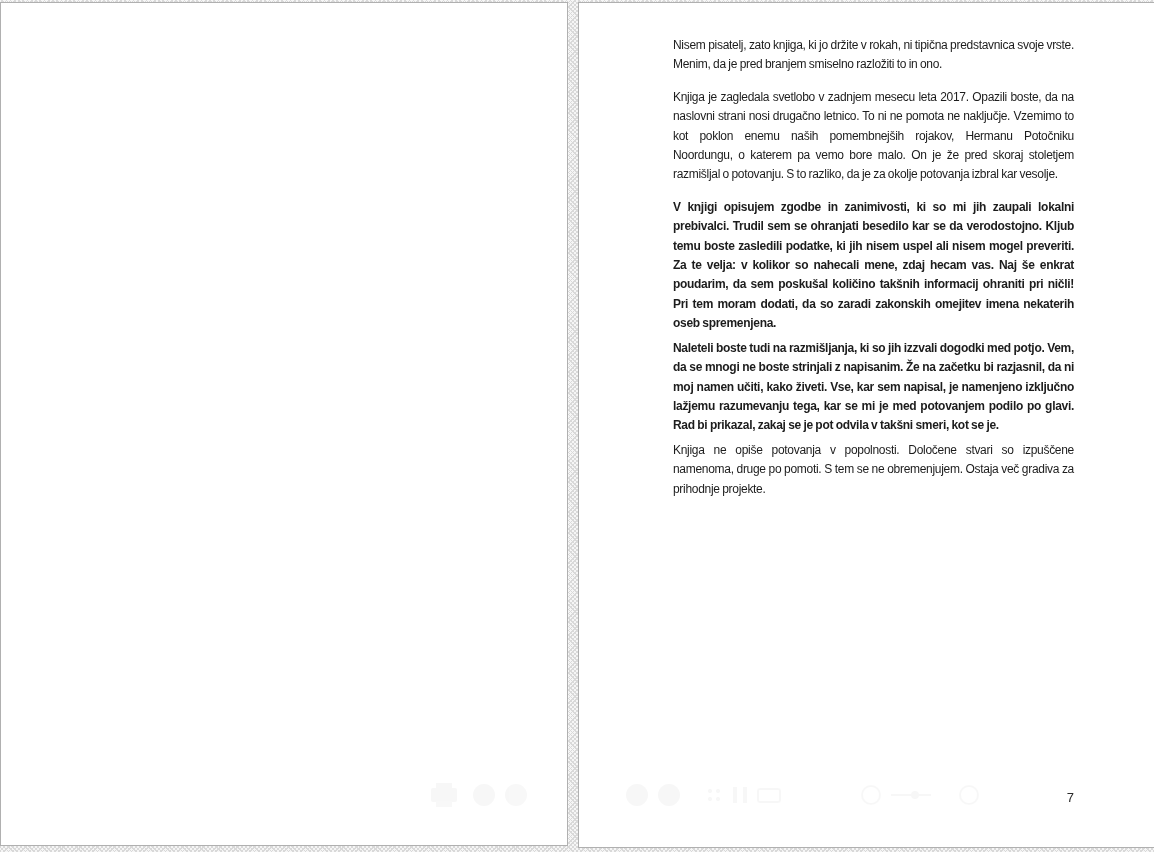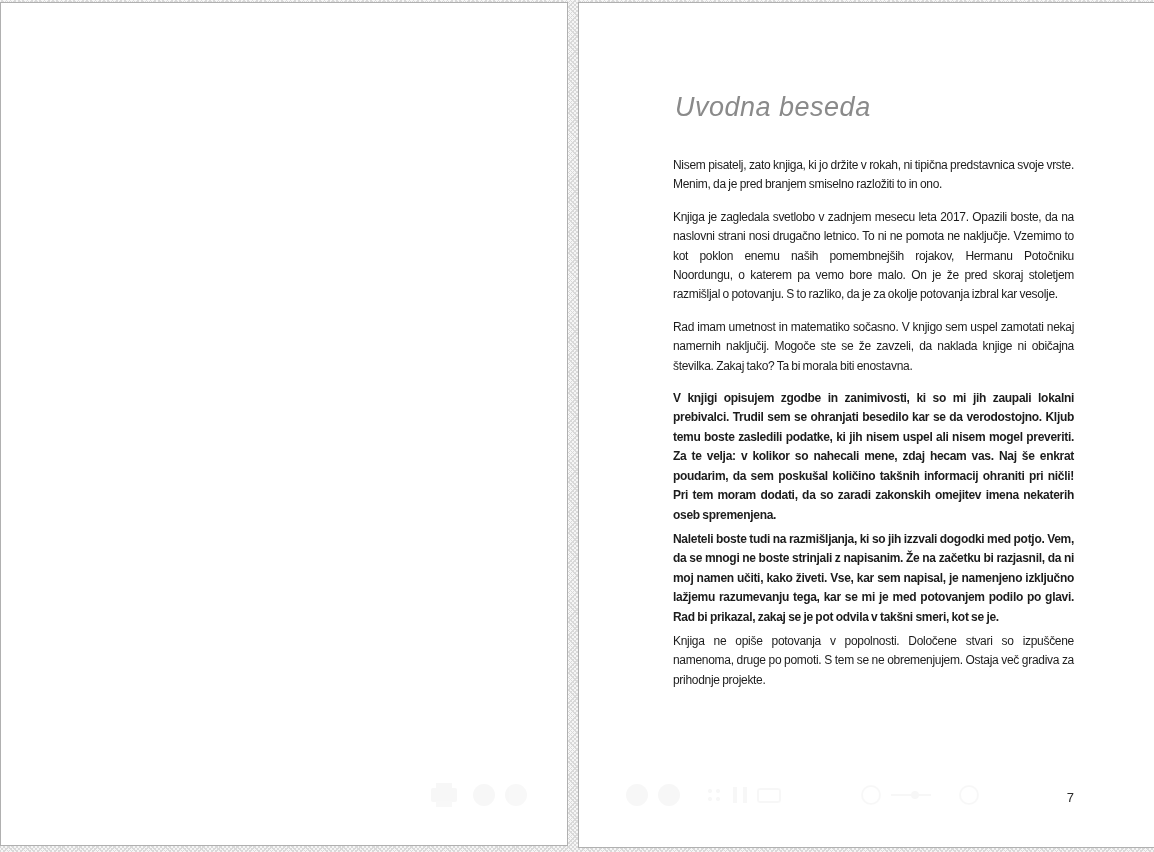--- a/index.html
+++ b/index.html
@@ -105,26 +105,24 @@
 <div class="page page-left">
   <div class="ghost-row" style="left: 430px; top: 781px;">
     <span class="g-printer"></span>
     <span class="g-circle" style="margin-left: 6px;"></span>
     <span class="g-circle"></span>
   </div>
 </div>
 
 <div class="page page-right">
   <div class="content">
-    <h1 class="chapter-title">Uvodna beseda</h1>
 
     <div class="body-text">
       <p>Nisem pisatelj, zato knjiga, ki jo držite v rokah, ni tipična predstavnica svoje vrste. Menim, da je pred branjem smiselno razložiti to in ono.</p>
       <p>Knjiga je zagledala svetlobo v zadnjem mesecu leta 2017. Opazili boste, da na naslovni strani nosi drugačno letnico. To ni ne pomota ne naključje. Vzemimo to kot poklon enemu naših pomembnejših rojakov, Hermanu Potočniku Noordungu, o katerem pa vemo bore malo. On je že pred skoraj stoletjem razmišljal o potovanju. S to razliko, da je za okolje potovanja izbral kar vesolje.</p>
-      <p>Rad imam umetnost in matematiko sočasno. V knjigo sem uspel zamotati nekaj namernih naključij. Mogoče ste se že zavzeli, da naklada knjige ni običajna številka. Zakaj tako? Ta bi morala biti enostavna.</p>
       <p class="tight">V knjigi opisujem zgodbe in zanimivosti, ki so mi jih zaupali lokalni prebivalci. Trudil sem se ohranjati besedilo kar se da verodostojno. Kljub temu boste zasledili podatke, ki jih nisem uspel ali nisem mogel preveriti. Za te velja: v kolikor so nahecali mene, zdaj hecam vas. Naj še enkrat poudarim, da sem poskušal količino takšnih informacij ohraniti pri ničli! Pri tem moram dodati, da so zaradi zakonskih omejitev imena nekaterih oseb spremenjena.</p>
       <p class="tight">Naleteli boste tudi na razmišljanja, ki so jih izzvali dogodki med potjo. Vem, da se mnogi ne boste strinjali z napisanim. Že na začetku bi razjasnil, da ni moj namen učiti, kako živeti. Vse, kar sem napisal, je namenjeno izključno lažjemu razumevanju tega, kar se mi je med potovanjem podilo po glavi. Rad bi prikazal, zakaj se je pot odvila v takšni smeri, kot se je.</p>
       <p class="last">Knjiga ne opiše potovanja v popolnosti. Določene stvari so izpuščene namenoma, druge po pomoti. S tem se ne obremenjujem. Ostaja več gradiva za prihodnje projekte.</p>
     </div>
   </div>
 
   <div class="ghost-row" style="left: 47px; top: 781px;">
     <span class="g-circle"></span>
     <span class="g-circle"></span>
     <span class="g-dots-grid" style="margin-left: 16px;"></span>

